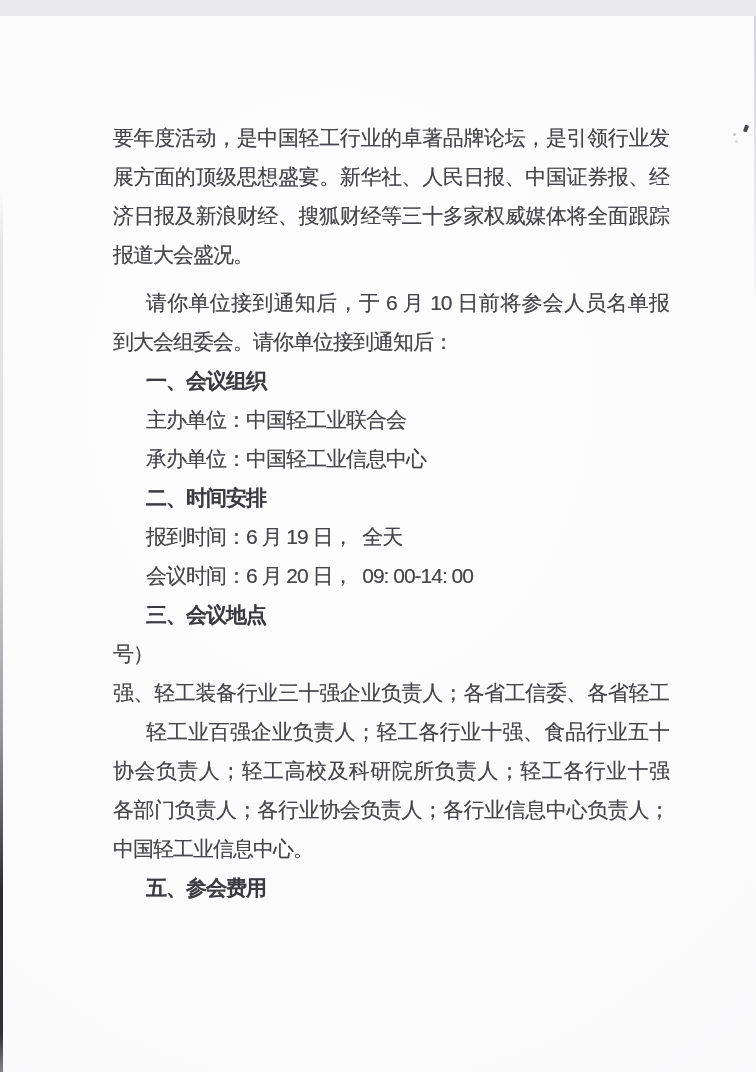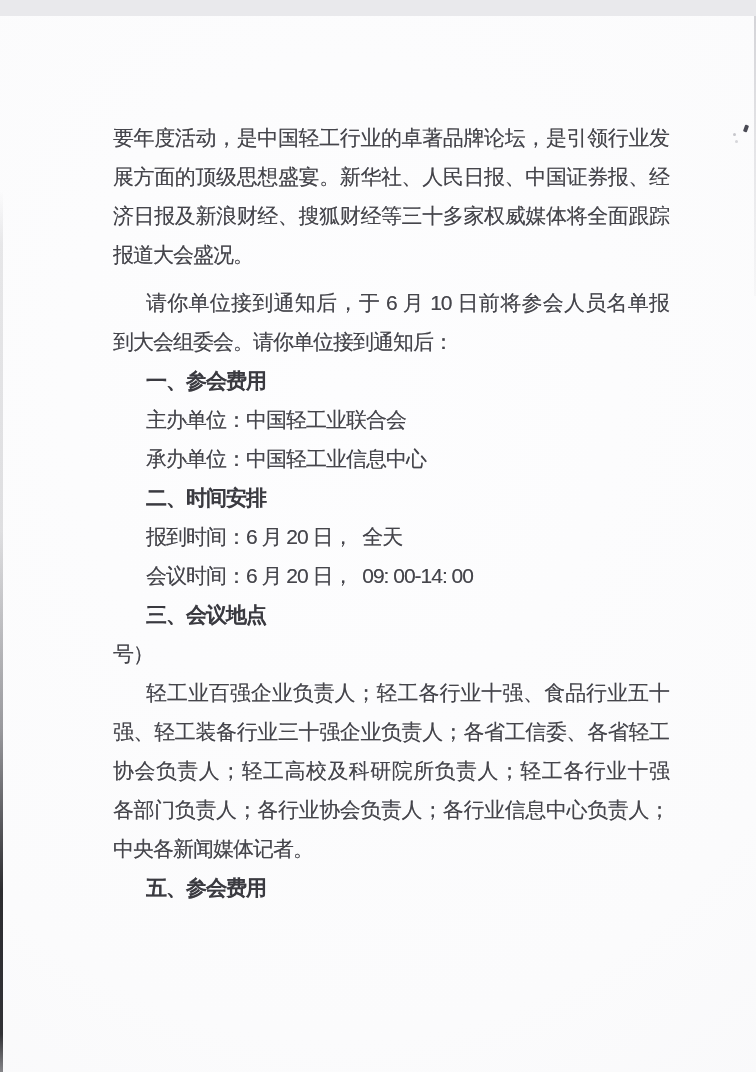--- a/index.html
+++ b/index.html
@@ -71,33 +71,33 @@
 <body>
 
 <div class="page">
   <div class="text-block" style="color: rgb(69, 69, 75);">
       <div class="line justify">要年度活动，是中国轻工行业的卓著品牌论坛，是引领行业发</div>
       <div class="line justify">展方面的顶级思想盛宴。新华社、人民日报、中国证券报、经</div>
       <div class="line justify">济日报及新浪财经、搜狐财经等三十多家权威媒体将全面跟踪</div>
       <div class="line plain">报道大会盛况。</div>
       <div class="line justify indent para-gap">请你单位接到通知后，于 6 月 10 日前将参会人员名单报</div>
       <div class="line plain">到大会组委会。请你单位接到通知后：</div>
-      <div class="line heading indent">一、参会费用</div>
+      <div class="line heading indent">一、会议组织</div>
       <div class="line field indent">主办单位：中国轻工业联合会</div>
       <div class="line field indent">承办单位：中国轻工业信息中心</div>
       <div class="line heading indent">二、时间安排</div>
-      <div class="line field indent">报到时间：6 月 20 日，  全天</div>
+      <div class="line field indent">报到时间：6 月 19 日，  全天</div>
       <div class="line field indent">会议时间：6 月 20 日，  09: 00-14: 00</div>
       <div class="line heading indent">三、会议地点</div>
       <div class="line plain">号）</div>
+      <div class="line justify">强、轻工装备行业三十强企业负责人；各省工信委、各省轻工</div>
       <div class="line justify indent">轻工业百强企业负责人；轻工各行业十强、食品行业五十</div>
-      <div class="line justify">强、轻工装备行业三十强企业负责人；各省工信委、各省轻工</div>
       <div class="line justify">协会负责人；轻工高校及科研院所负责人；轻工各行业十强</div>
       <div class="line justify">各部门负责人；各行业协会负责人；各行业信息中心负责人；</div>
-      <div class="line plain">中央各新闻媒体记者。</div>
+      <div class="line plain">中国轻工业信息中心。</div>
       <div class="line heading indent">五、参会费用</div>
     </div>
 
   <div class="artifact edge-left"></div>
   <div class="artifact edge-bottom"></div>
   <div class="artifact edge-right"></div>
   <div class="artifact speck-1"></div>
   <div class="artifact speck-2"></div>
   <div class="artifact speck-3"></div>
   <div class="artifact speck-4"></div>

